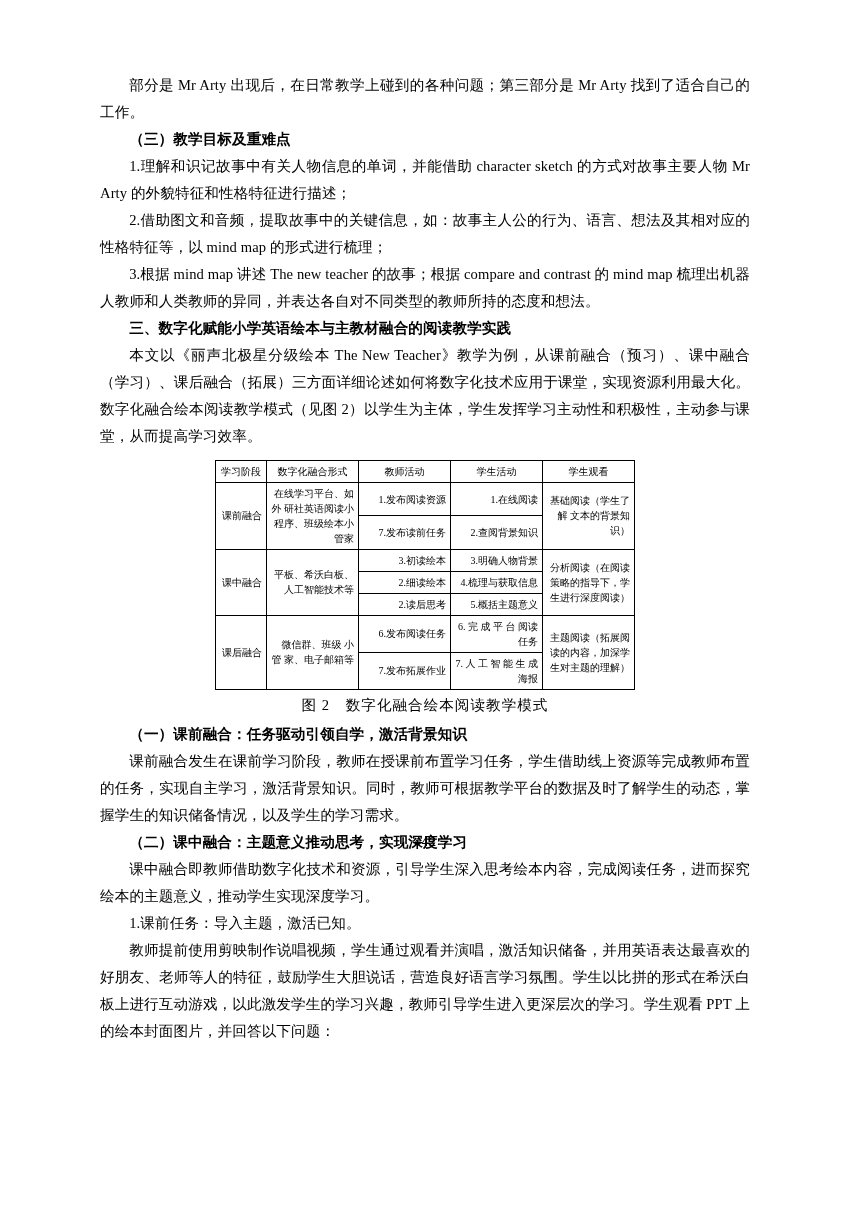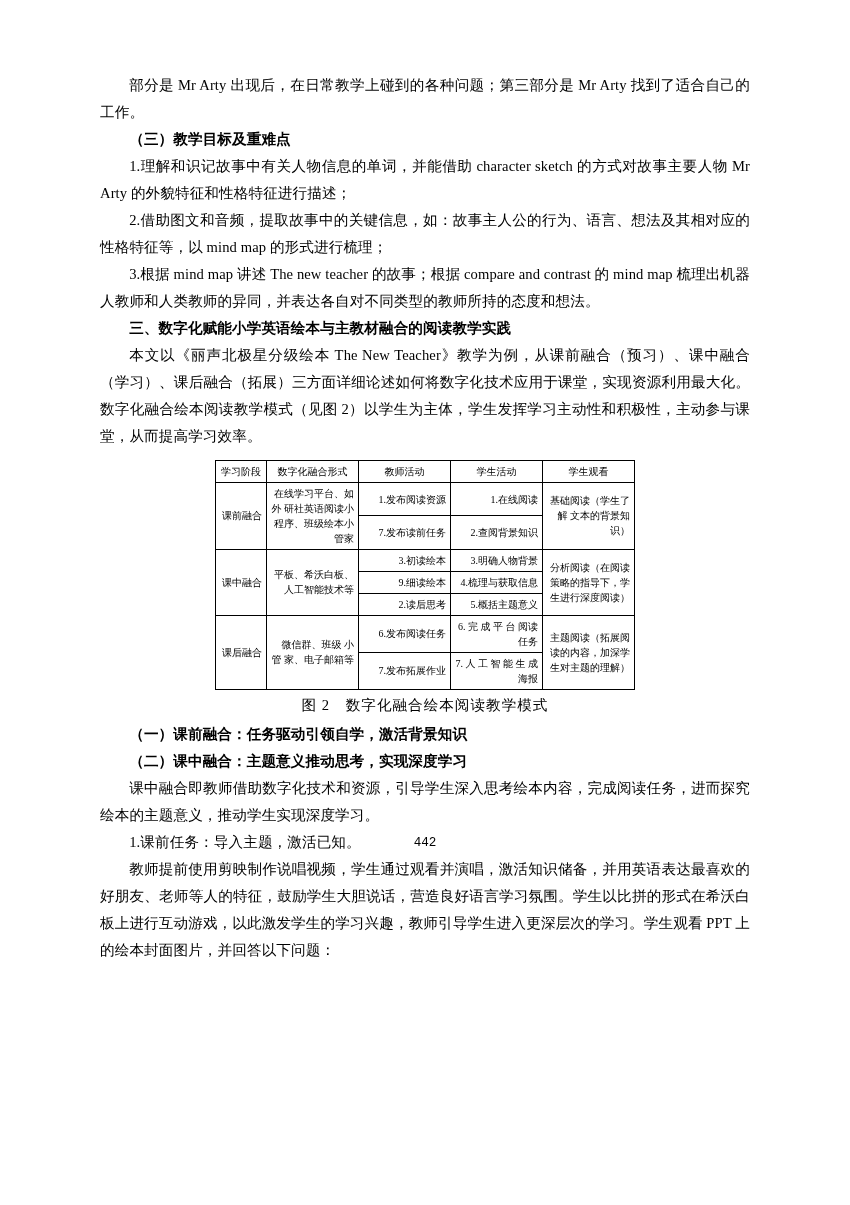--- a/index.html
+++ b/index.html
@@ -141,21 +141,21 @@
         </tr>
 
         <tr>
           <td class="stage" rowspan="3">课中融合</td>
           <td class="form" rowspan="3">平板、希沃白板、人工智能技术等</td>
           <td class="teacher">3.初读绘本</td>
           <td class="student">3.明确人物背景</td>
           <td class="reading" rowspan="3">分析阅读（在阅读策略的指导下，学生进行深度阅读）</td>
         </tr>
         <tr>
-          <td class="teacher">9.细读绘本</td>
+          <td class="teacher">2.细读绘本</td>
           <td class="student">4.梳理与获取信息</td>
         </tr>
         <tr>
           <td class="teacher">2.读后思考</td>
           <td class="student">5.概括主题意义</td>
         </tr>
 
         <tr>
           <td class="stage" rowspan="2">课后融合</td>
           <td class="form" rowspan="2">微信群、班级 小 管 家、电子邮箱等</td>
@@ -168,20 +168,21 @@
           <td class="student">7. 人 工 智 能 生 成海报</td>
         </tr>
       </tbody>
     </table>
   </div>
 
   <p class="fig-caption">图 2　数字化融合绘本阅读教学模式</p>
 
   <p class="section-head">（一）课前融合：任务驱动引领自学，激活背景知识</p>
 
+  <p class="indent">课前融合发生在课前学习阶段，教师在授课前布置学习任务，学生借助线上资源等完成教师布置的任务，实现自主学习，激活背景知识。同时，教师可根据教学平台的数据及时了解学生的动态，掌握学生的知识储备情况，以及学生的学习需求。</p>
 
   <p class="section-head">（二）课中融合：主题意义推动思考，实现深度学习</p>
 
   <p class="indent">课中融合即教师借助数字化技术和资源，引导学生深入思考绘本内容，完成阅读任务，进而探究绘本的主题意义，推动学生实现深度学习。</p>
 
   <p class="indent">1.课前任务：导入主题，激活已知。</p>
 
   <p class="indent">教师提前使用剪映制作说唱视频，学生通过观看并演唱，激活知识储备，并用英语表达最喜欢的好朋友、老师等人的特征，鼓励学生大胆说话，营造良好语言学习氛围。学生以比拼的形式在希沃白板上进行互动游戏，以此激发学生的学习兴趣，教师引导学生进入更深层次的学习。学生观看 PPT 上的绘本封面图片，并回答以下问题：</p>
 
   <div class="page-number">442</div>

